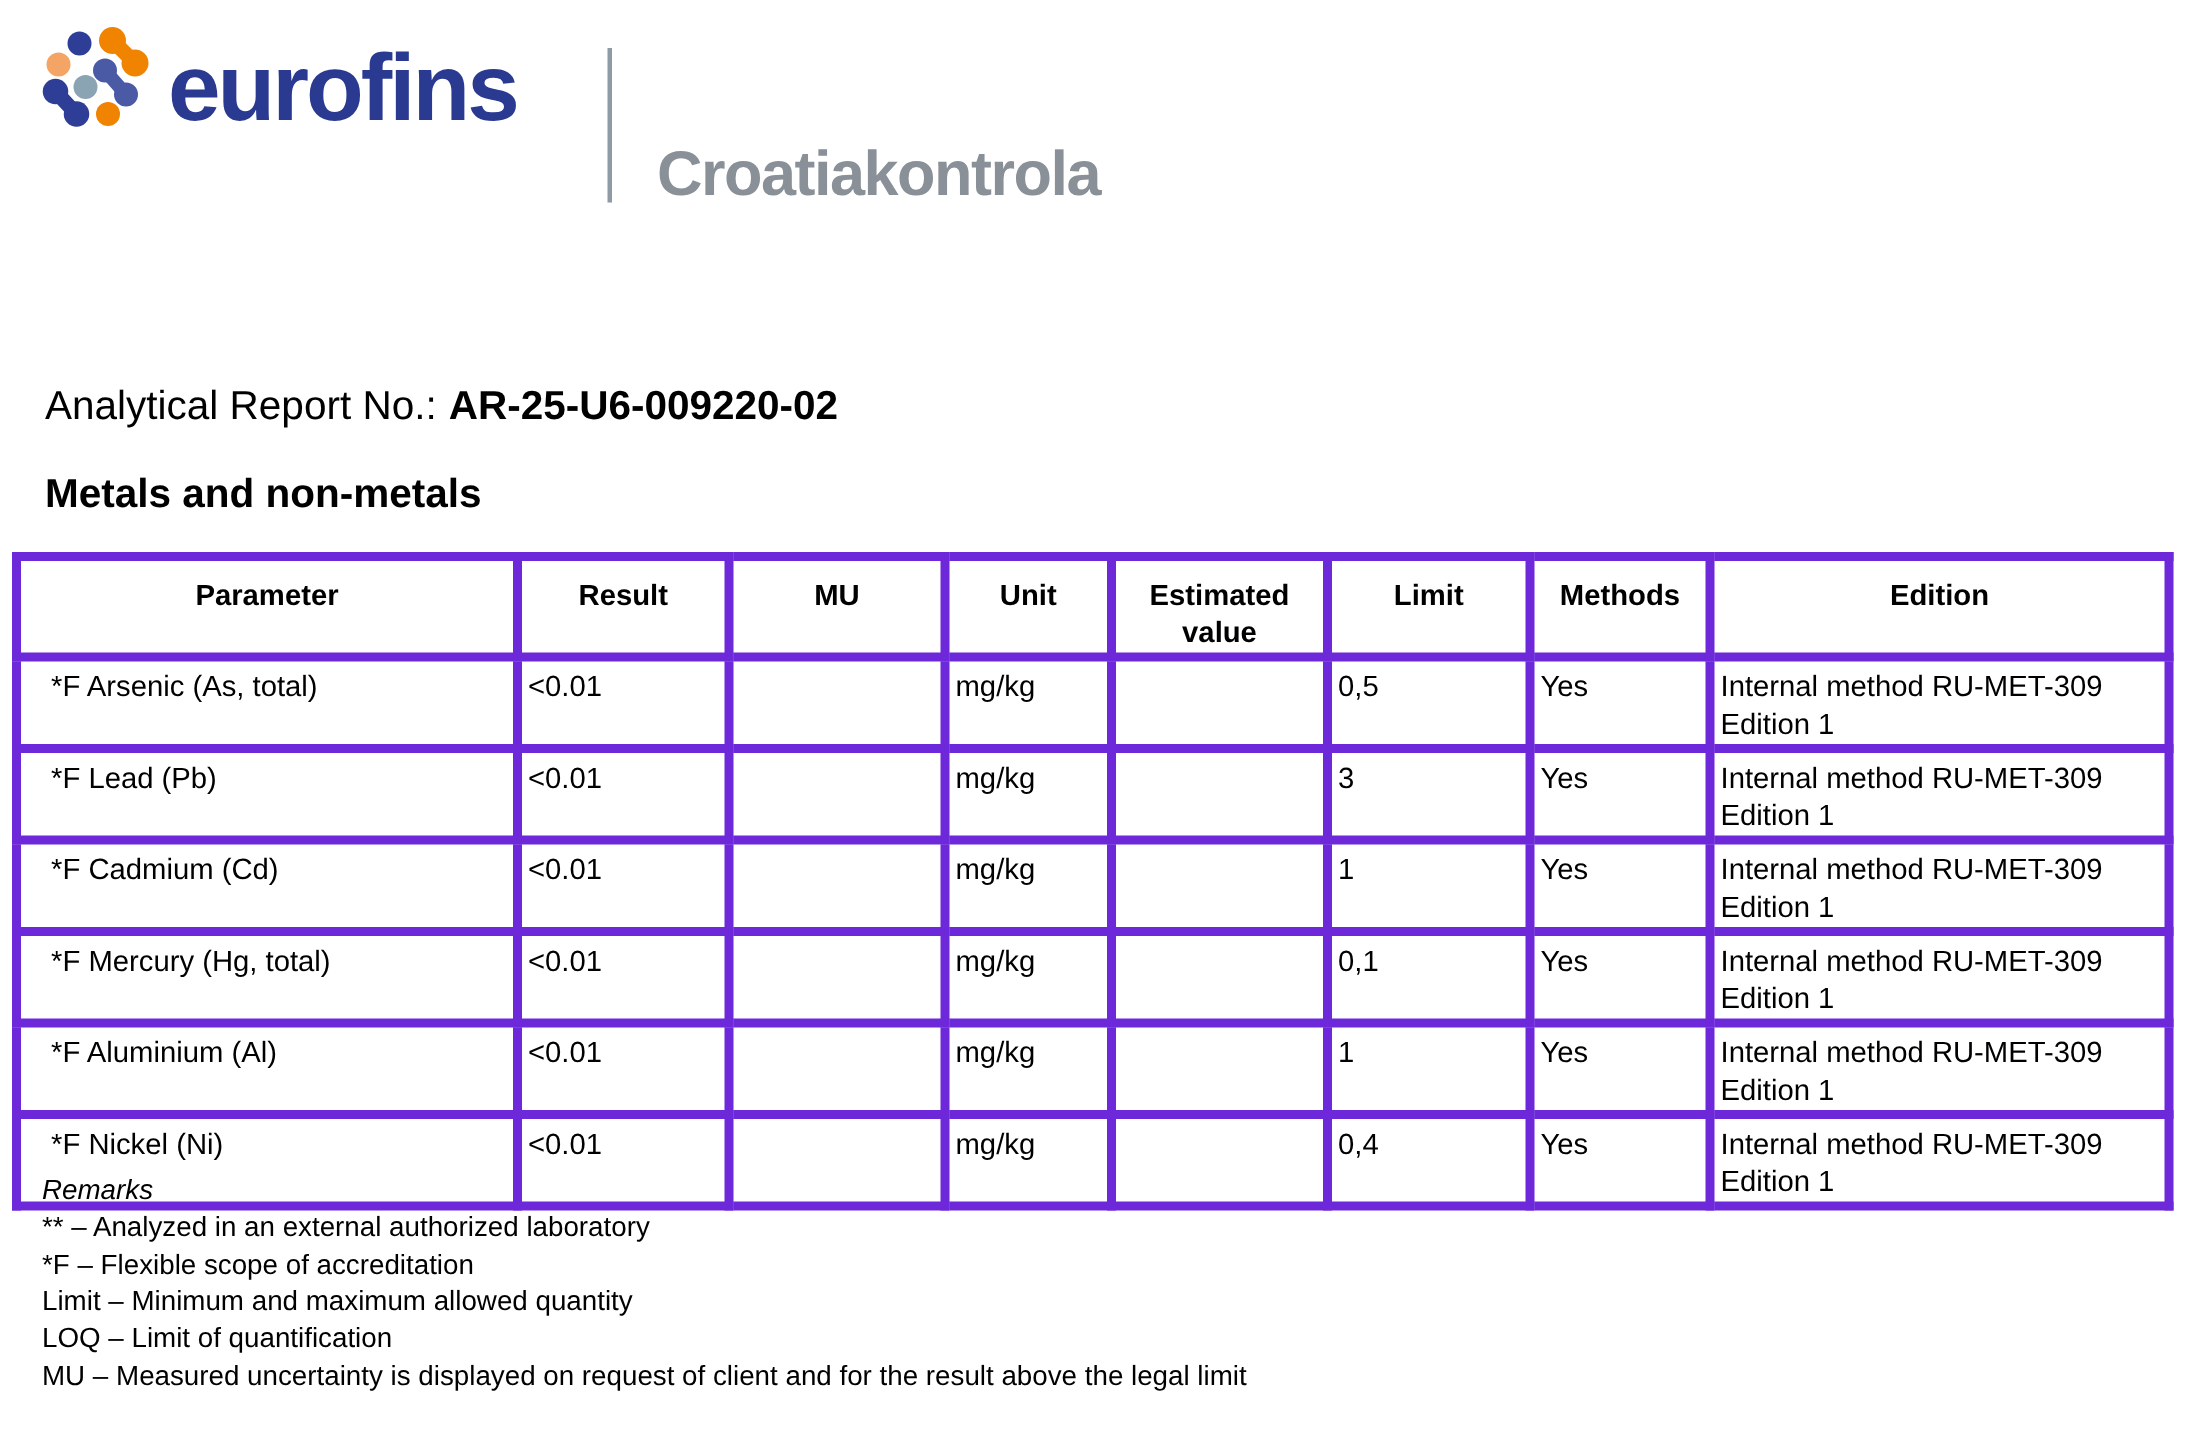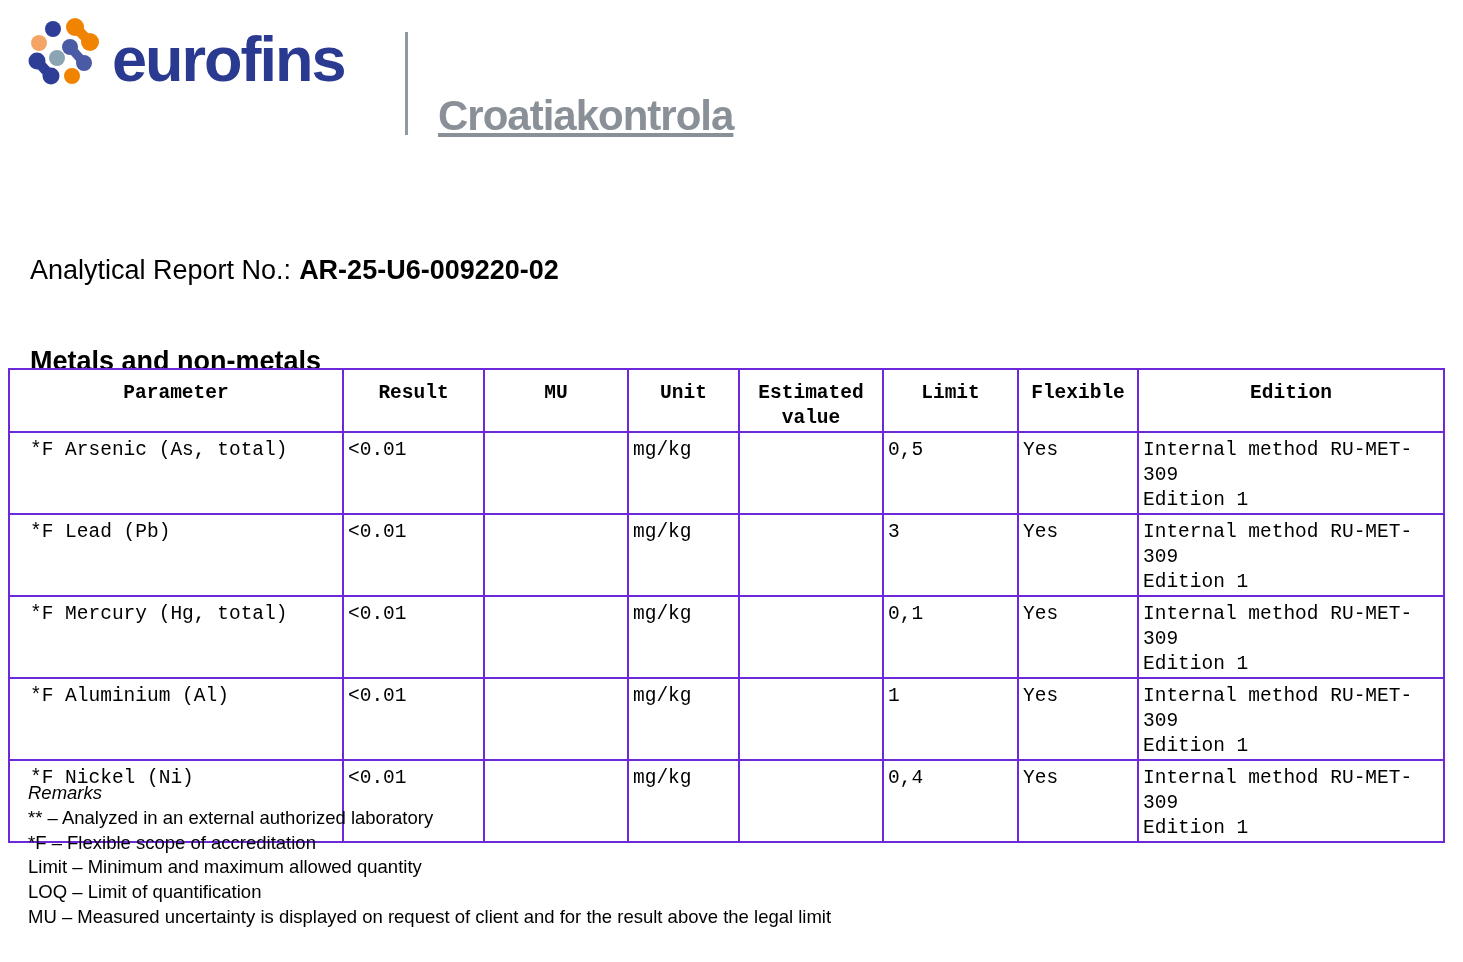--- a/index.html
+++ b/index.html
@@ -19,44 +19,44 @@
   .brand-name {
     position:absolute; left:112px; top:28px;
     font-size:63px; font-weight:700; letter-spacing:-2px; line-height:63px;
   }
   .logo-divider {
     position:absolute; left:405px; top:32px;
     width:3px; height:103px; background:#8e9aa4;
   }
   .division-name {
     position:absolute; left:438px; top:95px;
-    font-size:42px; font-weight:700; letter-spacing:-1px; line-height:1;text-decoration:underline;
+    font-size:42px; font-weight:700; letter-spacing:-1px; line-height:1;
   }
 
   
   .report-line {
     position:absolute; left:30px; right:35px; top:253px;
     font-size:27px; line-height:34px;
     display:flex; justify-content:space-between; align-items:baseline;flex-direction:column;
   }
   .report-line b, .report-line .bold { font-weight:700; margin-left:8px; }
 
   .section-title {
     position:absolute; left:30px; top:312px;
-    font-size:27px; font-weight:700; line-height:34px;margin-top:32px;
+    font-size:27px; font-weight:700; line-height:34px;
   }
 
   
   .results-table {
     position:absolute; left:8px; top:368px;
     border-collapse:collapse; table-layout:fixed;
     width:1435px; font-size:19.5px;
   }
   .results-table th, .results-table td {
-    border:2px solid #6d28d9; vertical-align:top; overflow:hidden;font-family:Liberation Mono, monospace;
+    border:6px solid #6d28d9; vertical-align:top; overflow:hidden;
   }
   .results-table thead tr { height:62px; }
   .results-table th {
     font-weight:700; text-align:center;
     padding:11px 6px 0 6px; line-height:25px;
   }
   .results-table tbody tr { height:50px;margin-left:28px; }
   .results-table tbody tr:last-child { height:54px; }
   .results-table td {
     text-align:left; padding:5px 4px 0 4px; line-height:25px;
@@ -122,21 +122,21 @@
         <col style="width:306px">
     </colgroup>
     <thead>
       <tr>
         <th>Parameter</th>
         <th>Result</th>
         <th>MU</th>
         <th>Unit</th>
         <th>Estimated value</th>
         <th>Limit</th>
-        <th>Flexible</th>
+        <th>Methods</th>
         <th>Edition</th>
       </tr>
     </thead>
     <tbody>
 
         <tr>
           <td class="param-cell">*F Arsenic (As, total)</td>
           <td>&lt;0.01</td>
           <td></td>
           <td>mg/kg</td>
@@ -156,20 +156,33 @@
           <td>mg/kg</td>
           <td></td>
           <td>3</td>
           <td>Yes</td>
           <td class="method-cell">
             <div>Internal method RU-MET-309</div>
             <div>Edition 1</div>
           </td>
         </tr>
 
+        <tr>
+          <td class="param-cell">*F Cadmium (Cd)</td>
+          <td>&lt;0.01</td>
+          <td></td>
+          <td>mg/kg</td>
+          <td></td>
+          <td>1</td>
+          <td>Yes</td>
+          <td class="method-cell">
+            <div>Internal method RU-MET-309</div>
+            <div>Edition 1</div>
+          </td>
+        </tr>
 
         <tr>
           <td class="param-cell">*F Mercury (Hg, total)</td>
           <td>&lt;0.01</td>
           <td></td>
           <td>mg/kg</td>
           <td></td>
           <td>0,1</td>
           <td>Yes</td>
           <td class="method-cell">

